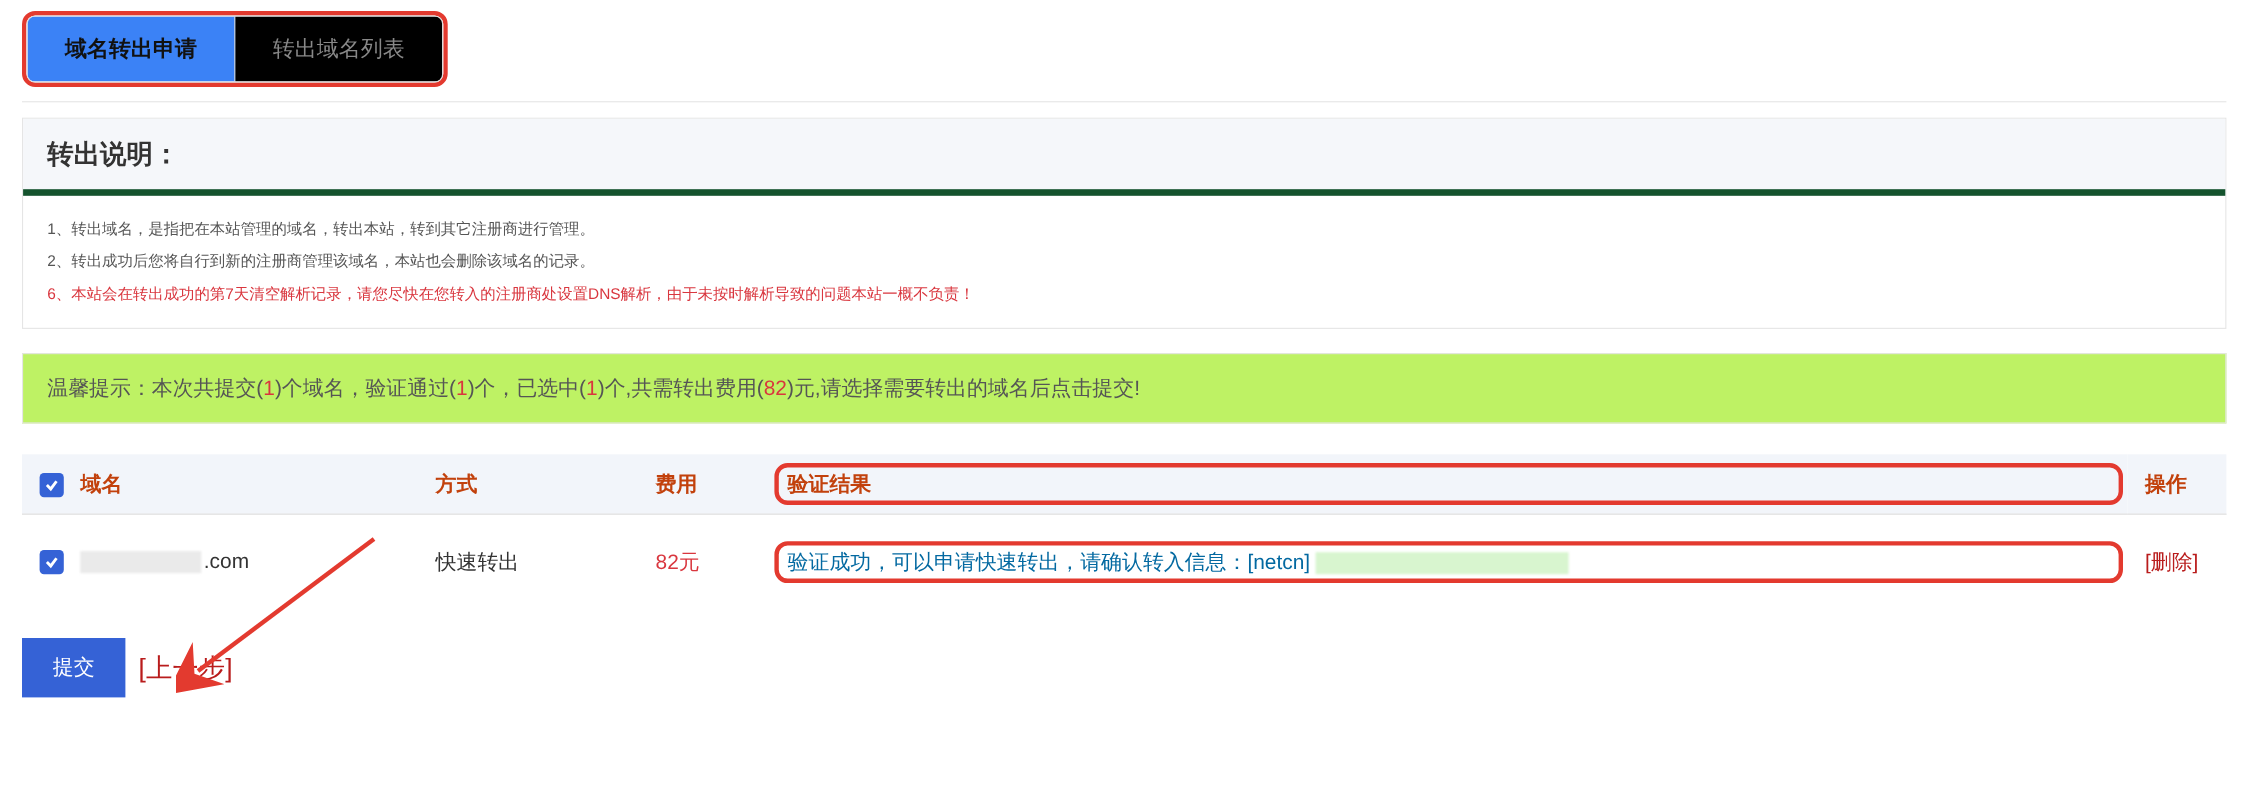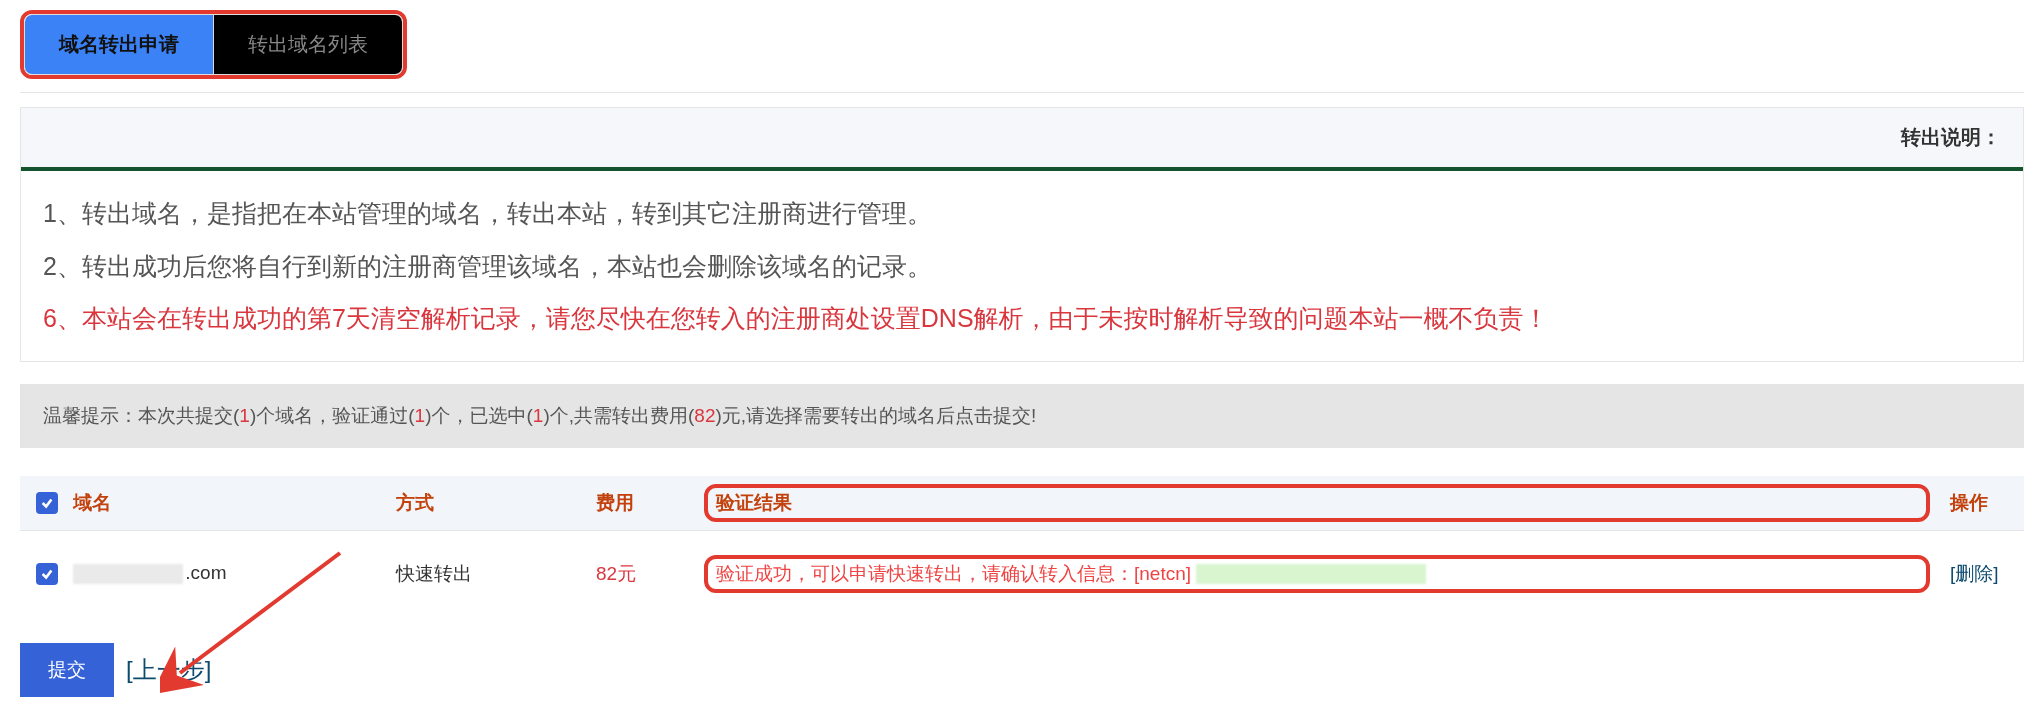--- a/index.html
+++ b/index.html
@@ -48,39 +48,38 @@
   }
 
   
   .panel {
     border: 1px solid #e5e5e5;
     margin-top: 14px;
   }
   .panel-header {
     background: #f5f7fa;
     padding: 16px 22px;
-    font-size: 20px;
+    font-size: 24px;
     font-weight: 700;
-    border-bottom: 4px solid #14532d;
-    text-align: right;
+    border-bottom: 6px solid #14532d;
   }
   .panel-body {
     padding: 16px 22px;
-    font-size: 25px;
+    font-size: 14px;
     line-height: 2.1;
     color: #555;
   }
   .panel-body .warn {
     color: #d9363e;
   }
 
   
   .tipbar {
     border: 1px solid #e5e5e5;
-    background: #e5e5e5;
+    background: #bef264;
     padding: 18px 22px;
     margin-top: 22px;
     font-size: 19px;
     color: #555;
   }
   .tipbar .num { color: #d9363e; }
 
   
   .table-wrap {
     margin-top: 28px;
@@ -102,39 +101,39 @@
   tbody td {
     padding: 30px 16px;
     vertical-align: middle;
   }
   .col-domain { width: 360px; }
   .col-method { width: 200px; }
   .col-fee    { width: 120px; }
   .col-result { }
   .col-action { width: 90px; text-align: left; }
   .fee-val { color: #d9363e; }
-  .result-ok { color: #ef4444; white-space: nowrap; }
+  .result-ok { color: #0369a1; white-space: nowrap; }
   .result-mask {
     display: inline-block;
     width: 230px;
     height: 20px;
     background: #d8f5cf;
     vertical-align: middle;
     filter: blur(1px);
   }
   .domain-mask {
     display: inline-block;
     width: 110px;
     height: 20px;
     background: #eaeaea;
     vertical-align: middle;
     filter: blur(1px);
     margin-right: 2px;
   }
-  .link-blue { color: #0c4a6e; cursor: pointer; }
+  .link-blue { color: #b91c1c; cursor: pointer; }
 
   
   .chk {
     display: inline-flex;
     align-items: center;
     justify-content: center;
     width: 22px;
     height: 22px;
     border-radius: 4px;
     background: #3562d6;

